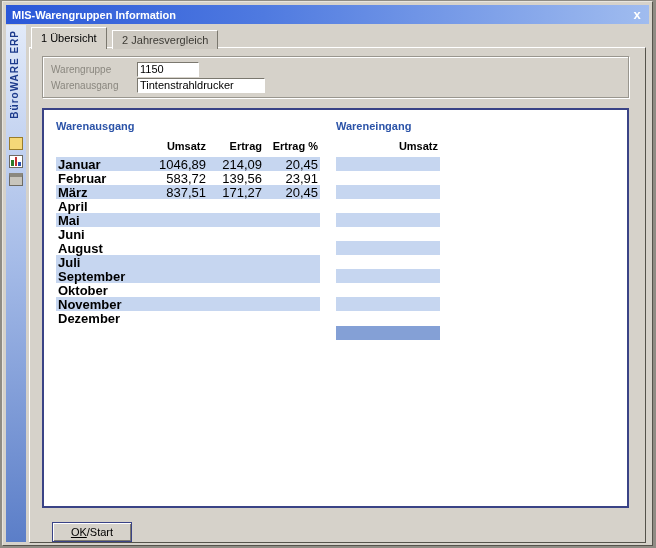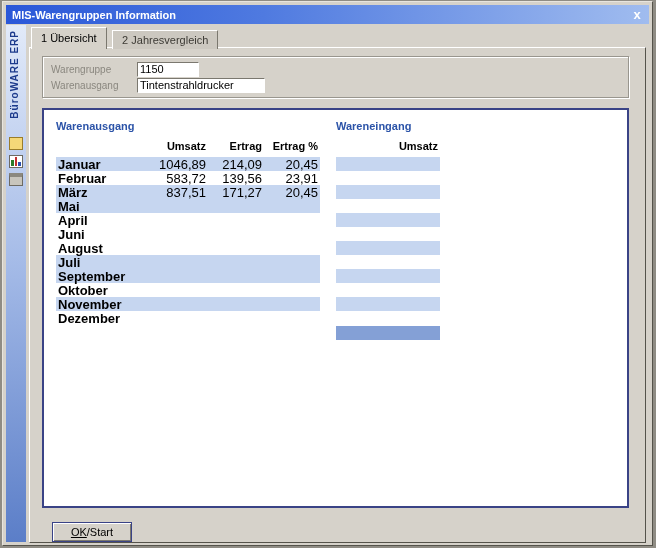--- a/index.html
+++ b/index.html
@@ -143,28 +143,28 @@
               <span class="n">583,72</span>
               <span class="n">139,56</span>
               <span class="n">23,91</span>
             </div>
             <div class="r stripe">
               <span class="m">März</span>
               <span class="n">837,51</span>
               <span class="n">171,27</span>
               <span class="n">20,45</span>
             </div>
+            <div class="r">
+              <span class="m">April</span>
+              <span class="n"></span>
+              <span class="n"></span>
+              <span class="n"></span>
+            </div>
             <div class="r stripe">
               <span class="m">Mai</span>
-              <span class="n"></span>
-              <span class="n"></span>
-              <span class="n"></span>
-            </div>
-            <div class="r">
-              <span class="m">April</span>
               <span class="n"></span>
               <span class="n"></span>
               <span class="n"></span>
             </div>
             <div class="r">
               <span class="m">Juni</span>
               <span class="n"></span>
               <span class="n"></span>
               <span class="n"></span>
             </div>

